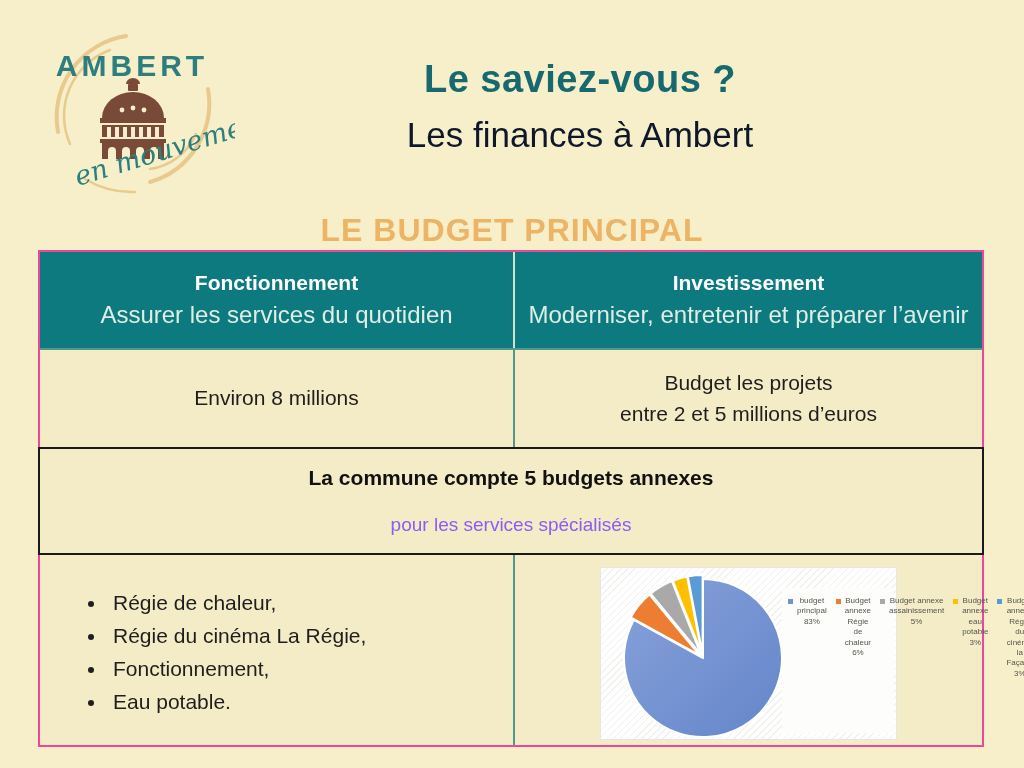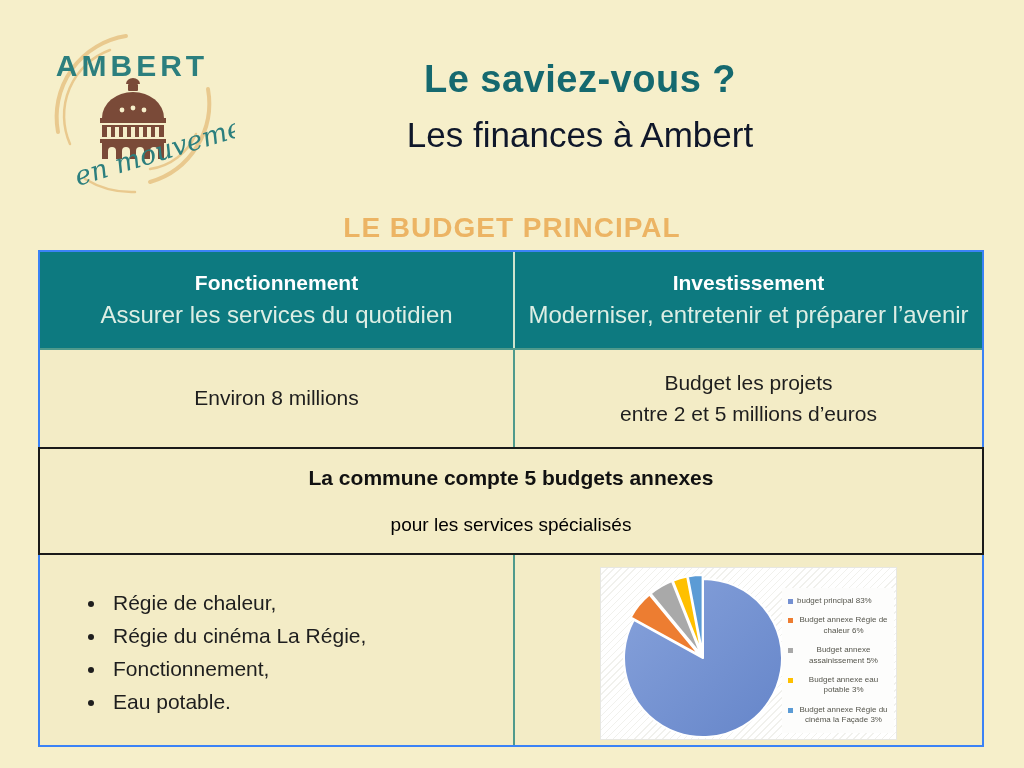--- a/index.html
+++ b/index.html
@@ -14,27 +14,27 @@
   
   .logo { position:absolute; left:30px; top:14px; width:205px; height:185px; }
 
   
   .title-block { position:absolute; left:235px; top:58px; width:690px; text-align:center; }
   .main-title { font-size:38px; font-weight:bold; color:#15696f; letter-spacing:0.5px; }
   .sub-title  { font-size:35px; font-weight:normal; color:#0f172a; margin-top:14px; }
 
   .section-heading {
     position:absolute; left:0; top:212px; width:1024px; text-align:center;
-    font-size:28px; font-weight:bold; color:#ecb464; letter-spacing:1px;
+    font-size:32px; font-weight:bold; color:#ecb464; letter-spacing:1px;
   }
 
   
   .budget-table {
     position:absolute; left:38px; top:250px; width:946px; height:497px;
-    border:2px solid #3b82f6; display:flex; flex-direction:column;
+    border:2px solid #ec4899; display:flex; flex-direction:column;
     background:#f3ecc6;
   }
   .t-row { display:flex; width:100%; }
   .row-head { height:96px; background:#0d7a80; }
   .row-amounts { height:99px; border-top:2px solid #4f9a8c; }
   .row-banner {
     height:108px; flex-direction:column; justify-content:center; align-items:center;
     border:2px solid #1a1a1a; margin:0 -2px; width:calc(100% + 4px);
   }
   .row-detail { flex:1; }
@@ -43,39 +43,39 @@
   .c-left  { width:475px; }
   .c-right { flex:1; }
   .row-head .c-left { border-right:2px solid #cfe3cd; }
   .row-amounts .c-left, .row-detail .c-left { border-right:2px solid #4f9a8c; }
 
   .head-title { font-size:21px; font-weight:bold; color:#ffffff; }
   .head-sub   { font-size:24px; color:#ddeee4; margin-top:6px; }
   .amount-text { font-size:21px; color:#1e1e1e; line-height:1.45; }
 
   .banner-bold   { font-size:21px; font-weight:bold; color:#111111; }
-  .banner-normal { font-size:19px; color:#000000; margin-top:24px; }
+  .banner-normal { font-size:19px; color:#8b5cf6; margin-top:24px; }
 
   
   .bullet-cell { align-items:flex-start; justify-content:flex-start; padding:36px 0 0 47px; text-align:left; }
   .bullet-list { list-style:disc; margin-left:20px; }
   .bullet-list li { font-size:21px; color:#1e1e1e; margin-bottom:9px; padding-left:6px; }
 
   
   .chart-cell { position:relative; }
   .chart-box {
     position:absolute; left:85px; top:12px; width:297px; height:173px;
     background:repeating-linear-gradient(135deg, #ffffff 0 4px, #f1f1ed 4px 5px);
     border:1px solid #e7e7e2;
   }
   .pie-svg { position:absolute; left:0; top:0; }
   .legend {
     position:absolute; right:2px; top:20px; width:112px; bottom:6px;
     background:#fdfdfc; padding:8px 4px 0 6px;
-    display:flex; flex-direction:column; gap:9px;
+    display:flex; flex-direction:row; gap:9px;
   }
   .legend-item { display:flex; align-items:flex-start; }
   .legend-swatch { width:5px; height:5px; flex:0 0 5px; margin-top:3px; margin-right:4px; }
   .legend-text { font-size:8px; line-height:1.3; color:#55554c; }
 </style>
 </head>
 <body>
 
 <div class="logo">
   <svg width="205" height="185" viewBox="0 0 205 185">

